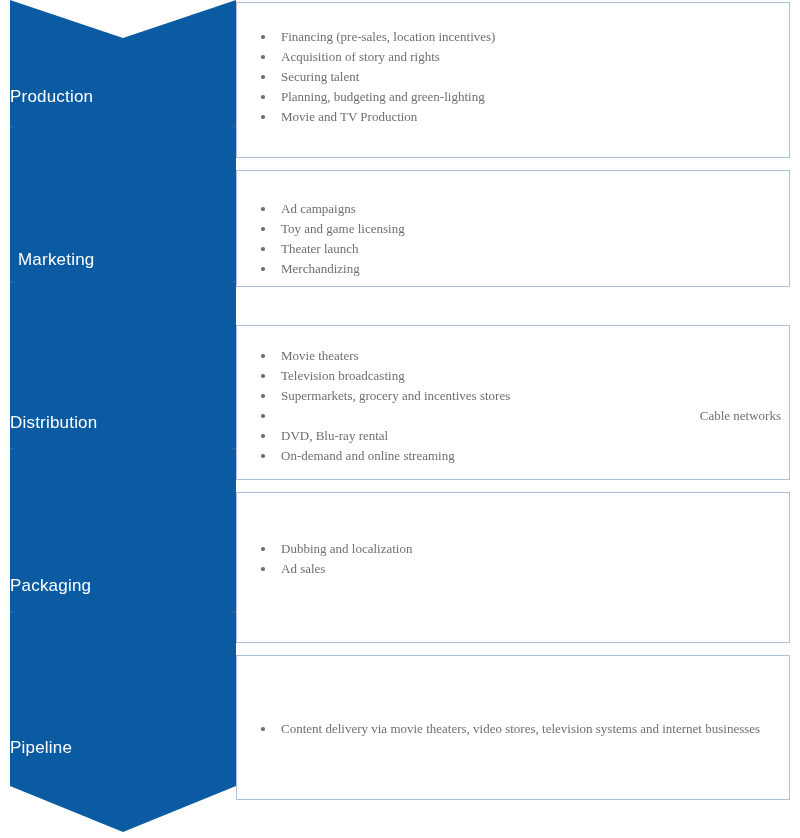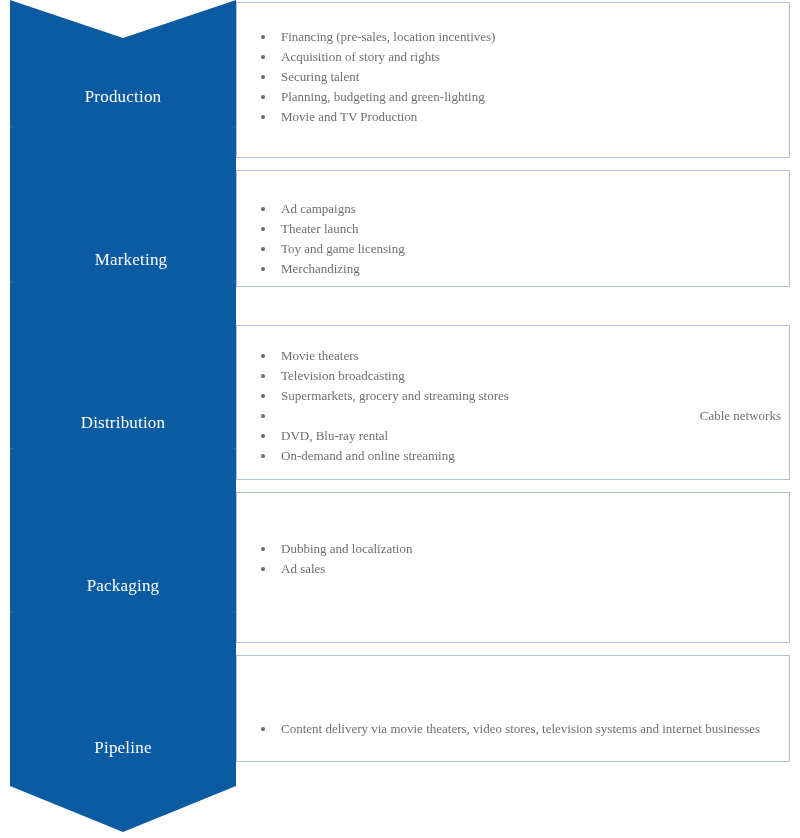--- a/index.html
+++ b/index.html
@@ -31,27 +31,27 @@
     position: absolute;
     left: 10px;
     top: 0;
     width: 226px;
     background: #0B5BA3;
   }
   .chevron-label {
     position: absolute;
     left: 0;
     width: 226px;
-    text-align: center;
+    text-align: left;
     color: #ffffff;
     font-size: 17px;
     font-weight: 400;
     letter-spacing: 0.2px;
     line-height: 1;
-    font-family: Liberation Serif, serif;
+    font-family: Liberation Sans, sans-serif;
     white-space: nowrap;
   }
 
   
   .panel {
     position: absolute;
     left: 236px;
     width: 554px;
     background: #ffffff;
     border: 1px solid #AEBFDC;
@@ -104,35 +104,35 @@
         </ul>
       </div>
     </div>
     <div class="stage" style="top: 0px;">
       <div class="chevron" style="top: 126px; height: 201px; background-color: rgb(11, 91, 163); clip-path: polygon(0% 0%, 50% 18.91%, 100% 0%, 100% 77.11%, 50% 100%, 0% 77.11%);">
         <div class="chevron-label" style="top: 125px; color: rgb(255, 255, 255); margin-left: 8px;">Marketing</div>
       </div>
       <div class="panel" style="top: 170px; height: 117px; border-color: rgb(174, 191, 220);">
         <ul class="bullets" style="top: 28px;">
           <li style="color: rgb(111, 111, 111);"><span class="bullet-dot" style="background-color: rgb(111, 111, 111);"></span><span>Ad campaigns</span></li>
+          <li style="color: rgb(111, 111, 111);"><span class="bullet-dot" style="background-color: rgb(111, 111, 111);"></span><span>Toy and game licensing</span></li>
           <li style="color: rgb(111, 111, 111);"><span class="bullet-dot" style="background-color: rgb(111, 111, 111);"></span><span>Theater launch</span></li>
-          <li style="color: rgb(111, 111, 111);"><span class="bullet-dot" style="background-color: rgb(111, 111, 111);"></span><span>Toy and game licensing</span></li>
           <li style="color: rgb(111, 111, 111);"><span class="bullet-dot" style="background-color: rgb(111, 111, 111);"></span><span>Merchandizing</span></li>
         </ul>
       </div>
     </div>
     <div class="stage" style="top: 0px;">
       <div class="chevron" style="top: 281px; height: 213px; background-color: rgb(11, 91, 163); clip-path: polygon(0% 0%, 50% 17.84%, 100% 0%, 100% 78.4%, 50% 100%, 0% 78.4%);">
         <div class="chevron-label" style="top: 133px; color: rgb(255, 255, 255);">Distribution</div>
       </div>
       <div class="panel" style="top: 325px; height: 155px; border-color: rgb(174, 191, 220);">
         <ul class="bullets" style="top: 20px;">
           <li style="color: rgb(111, 111, 111);"><span class="bullet-dot" style="background-color: rgb(111, 111, 111);"></span><span>Movie theaters</span></li>
           <li style="color: rgb(111, 111, 111);"><span class="bullet-dot" style="background-color: rgb(111, 111, 111);"></span><span>Television broadcasting</span></li>
-          <li style="color: rgb(111, 111, 111);"><span class="bullet-dot" style="background-color: rgb(111, 111, 111);"></span><span>Supermarkets, grocery and streaming stores</span></li>
+          <li style="color: rgb(111, 111, 111);"><span class="bullet-dot" style="background-color: rgb(111, 111, 111);"></span><span>Supermarkets, grocery and incentives stores</span></li>
           <li style="color: rgb(111, 111, 111); text-align: right;"><span class="bullet-dot" style="background-color: rgb(111, 111, 111);"></span><span>Cable networks</span></li>
           <li style="color: rgb(111, 111, 111);"><span class="bullet-dot" style="background-color: rgb(111, 111, 111);"></span><span>DVD, Blu-ray rental</span></li>
           <li style="color: rgb(111, 111, 111);"><span class="bullet-dot" style="background-color: rgb(111, 111, 111);"></span><span>On-demand and online streaming</span></li>
         </ul>
       </div>
     </div>
     <div class="stage" style="top: 0px;">
       <div class="chevron" style="top: 448px; height: 209px; background-color: rgb(11, 91, 163); clip-path: polygon(0% 0%, 50% 18.18%, 100% 0%, 100% 77.99%, 50% 100%, 0% 77.99%);">
         <div class="chevron-label" style="top: 129px; color: rgb(255, 255, 255);">Packaging</div>
       </div>
@@ -140,19 +140,19 @@
         <ul class="bullets" style="top: 46px;">
           <li style="color: rgb(111, 111, 111);"><span class="bullet-dot" style="background-color: rgb(111, 111, 111);"></span><span>Dubbing and localization</span></li>
           <li style="color: rgb(111, 111, 111);"><span class="bullet-dot" style="background-color: rgb(111, 111, 111);"></span><span>Ad sales</span></li>
         </ul>
       </div>
     </div>
     <div class="stage" style="top: 0px;">
       <div class="chevron" style="top: 611px; height: 221px; background-color: rgb(11, 91, 163); clip-path: polygon(0% 0%, 50% 17.19%, 100% 0%, 100% 79.19%, 50% 100%, 0% 79.19%);">
         <div class="chevron-label" style="top: 128px; color: rgb(255, 255, 255);">Pipeline</div>
       </div>
-      <div class="panel" style="top: 655px; height: 107px; border-color: rgb(174, 191, 220);">
+      <div class="panel" style="top: 655px; height: 145px; border-color: rgb(174, 191, 220);">
         <ul class="bullets" style="top: 63px;">
           <li style="color: rgb(111, 111, 111);"><span class="bullet-dot" style="background-color: rgb(111, 111, 111);"></span><span>Content delivery via movie theaters, video stores, television systems and internet businesses</span></li>
         </ul>
       </div>
     </div>
   </div>
 
 </body></html>

